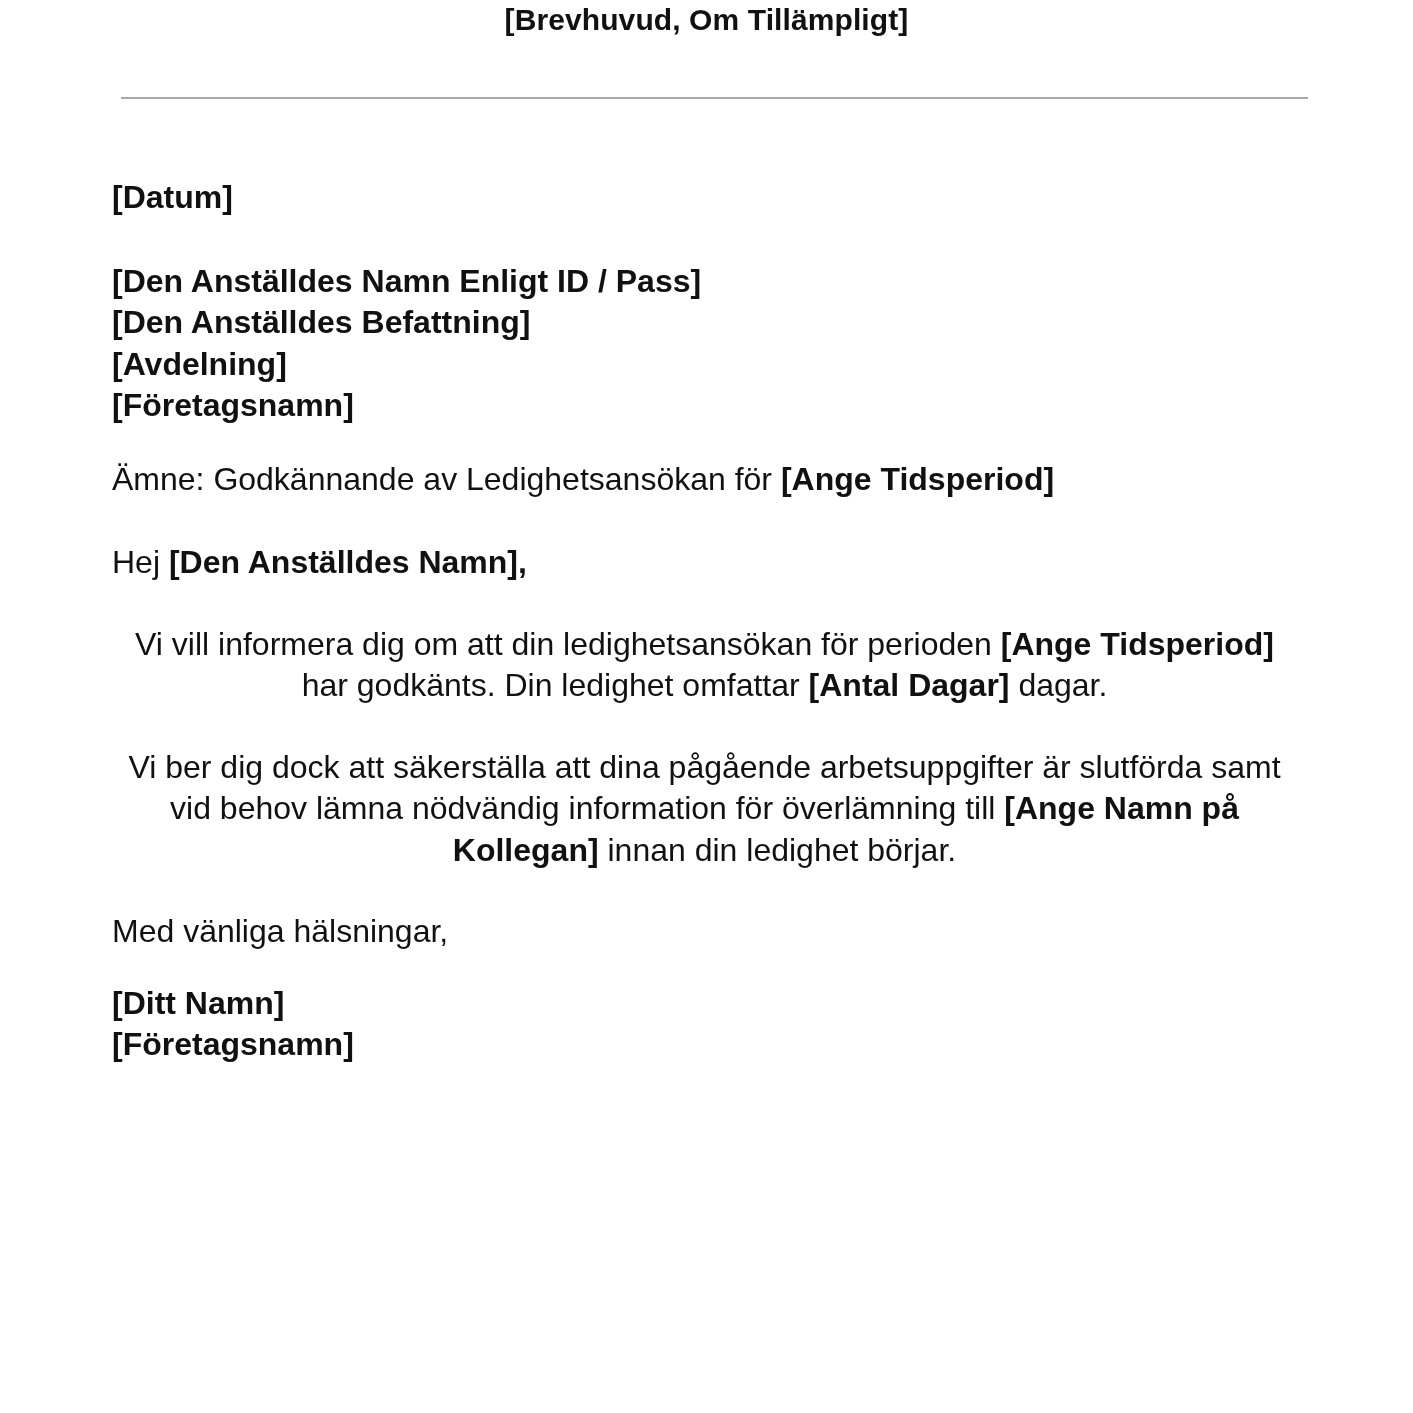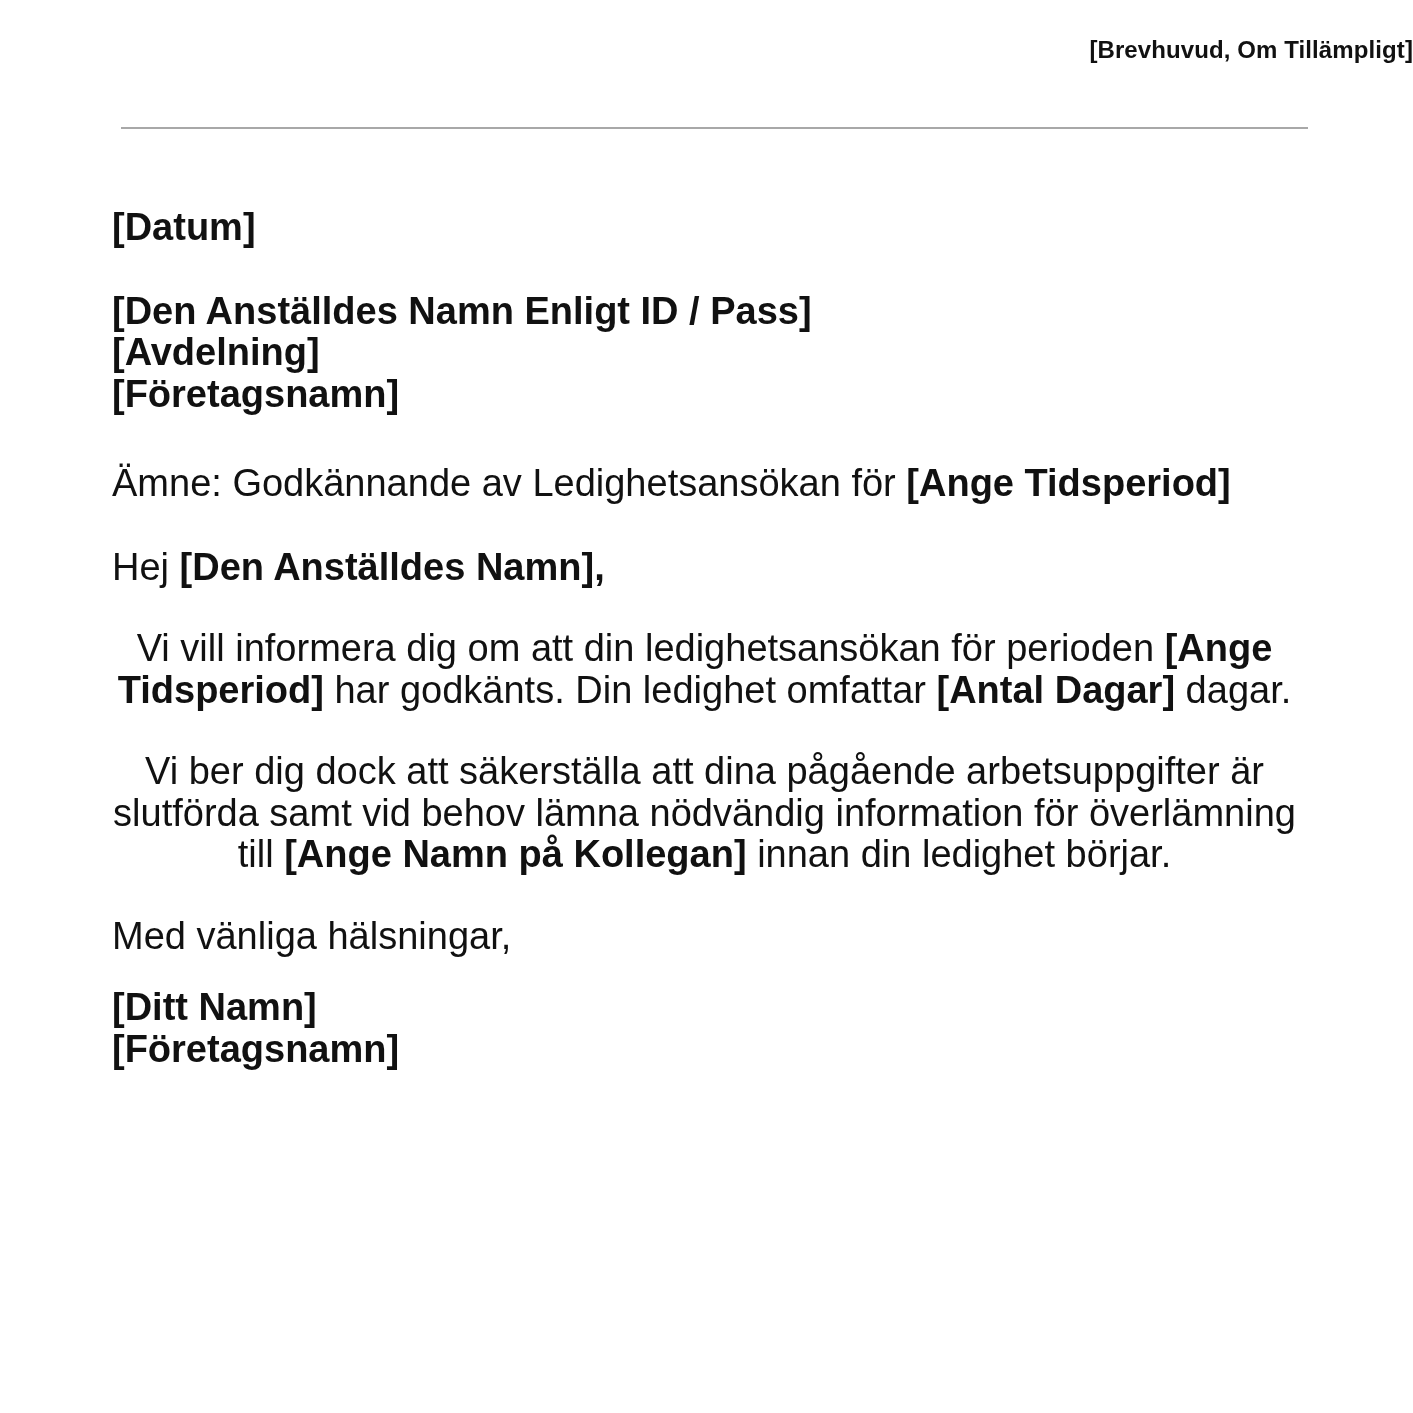--- a/index.html
+++ b/index.html
@@ -19,25 +19,24 @@
   .page {
     position: relative;
     width: 1413px;
     height: 1413px;
     box-sizing: border-box;
     background: #ffffff;
   }
 
   
   .letterhead {
-    text-align: right;
-    font-size: 24px;
+    text-align: center;
+    font-size: 30px;
     font-weight: bold;
     letter-spacing: 0.1px;
-    padding-top: 30px;
     line-height: 40px;
     color: #111111;
   }
 
   
   .divider-wrap {
     padding-top: 57px;
     padding-left: 121px;
     padding-right: 105px;
   }
@@ -47,21 +46,21 @@
     border-top: 2px solid #a8a8a8;
     margin: 0;
     width: 100%;
   }
 
   
   .body-content {
     padding-left: 112px;
     padding-right: 116px;
     padding-top: 78px;
-    font-size: 38px;
+    font-size: 32px;
     line-height: 41.5px;
     color: #111111;
   }
 
   .blk {
     margin: 0 0 40px 0;
   }
   .blk:last-child {
     margin-bottom: 0;
   }
@@ -77,21 +76,21 @@
 
   .para {
     margin: 0 0 40px 0;
     text-align: center;
   }
 
   .date-blk {
     margin-bottom: 42px;
   }
   .addr-blk {
-    margin-bottom: 48px;
+    margin-bottom: 32px;
   }
   .subject-blk {
     margin-bottom: 42px;
   }
   .greet-blk {
     margin-bottom: 40px;
   }
   .signoff-blk {
     margin-bottom: 30px;
   }
@@ -108,20 +107,21 @@
   </div>
 
   <div class="body-content">
 
     <div class="blk date-blk">
       <span class="line b">[Datum]</span>
     </div>
 
     <div class="blk addr-blk">
       <span class="line b">[Den Anställdes Namn Enligt ID / Pass]</span>
+      <span class="line b">[Den Anställdes Befattning]</span>
       <span class="line b">[Avdelning]</span>
       <span class="line b">[Företagsnamn]</span>
     </div>
 
     <div class="blk subject-blk">
       <span>Ämne: Godkännande av Ledighetsansökan för </span><b>[Ange Tidsperiod]</b>
     </div>
 
     <div class="blk greet-blk">
       <span>Hej </span><b>[Den Anställdes Namn],</b>

